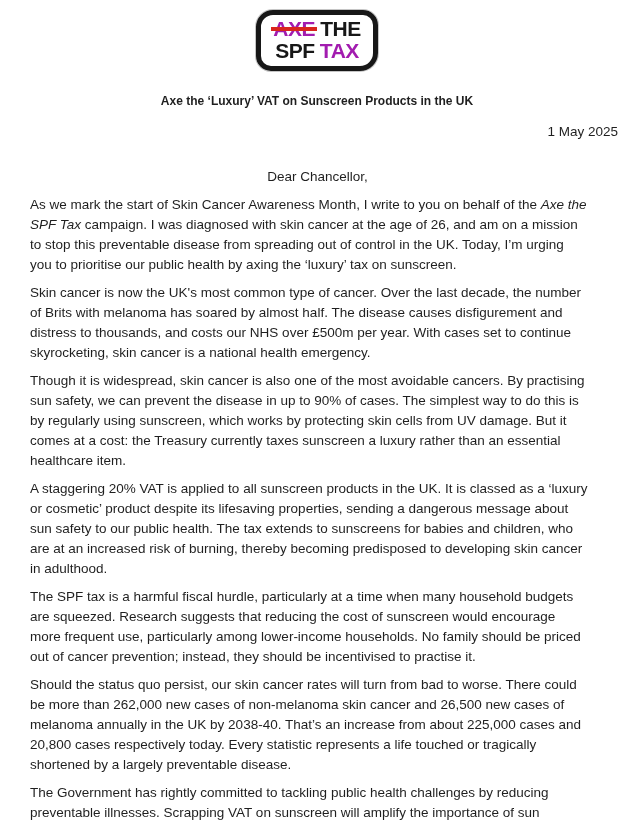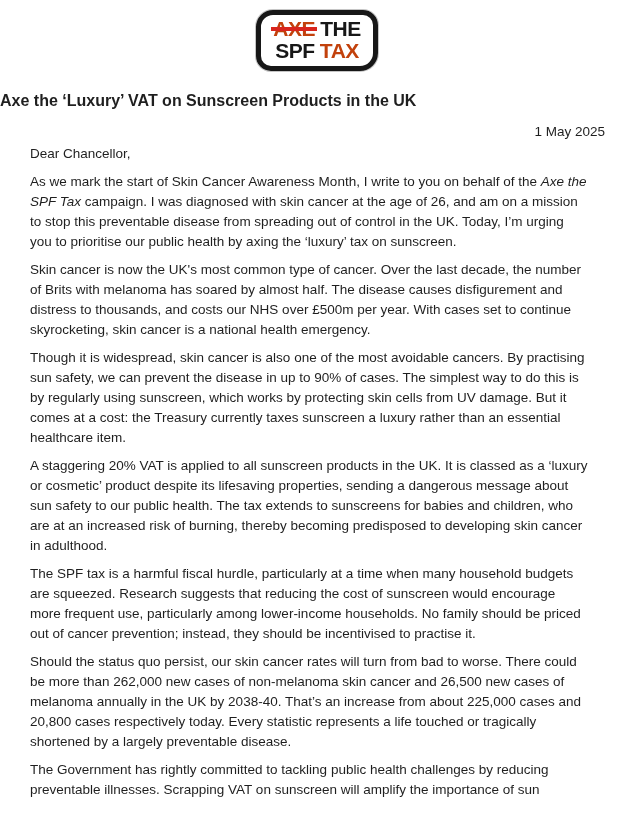--- a/index.html
+++ b/index.html
@@ -23,51 +23,51 @@
     box-shadow: 0 0 0 1px rgba(23,23,23,0.25);
   }
   .logo-line {
     font-weight: bold;
     font-size: 21px;
     line-height: 22px;
     letter-spacing: -0.5px;
     color: #171717;
     white-space: nowrap;
   }
-  .red { color: #c2410c; }
+  .red { color: #a21caf; }
   .strike { position: relative; display: inline-block; }
   .strike::after {
     content: "";
     position: absolute;
     left: -2px; right: -2px;
     top: calc(50% - 2px);
     height: 4px;
     background: #d9251d;
   }
 
   .title {
-    text-align: left;
+    text-align: center;
     font-weight: bold;
-    font-size: 16px;
+    font-size: 12px;
     line-height: 16px;
     margin-top: 22px;
   }
   .date {
     text-align: right;
     font-size: 13.5px;
     line-height: 16px;
-    padding-right: 29px;
+    padding-right: 16px;
     margin-top: 15px;
   }
   .body {
     padding: 0 29px 0 30px;
     font-size: 13.5px;
     line-height: 20px;
   }
-  .salutation { margin-top: 4px; }
+  .salutation { margin-top: 27px; text-align: center; }
   .body p { margin: 8px 16px 0 0; }
   em { font-style: italic; }
 </style>
 </head>
 <body>
 
 <div class="page">
 
   <div class="logo">
     <div class="logo-line">

